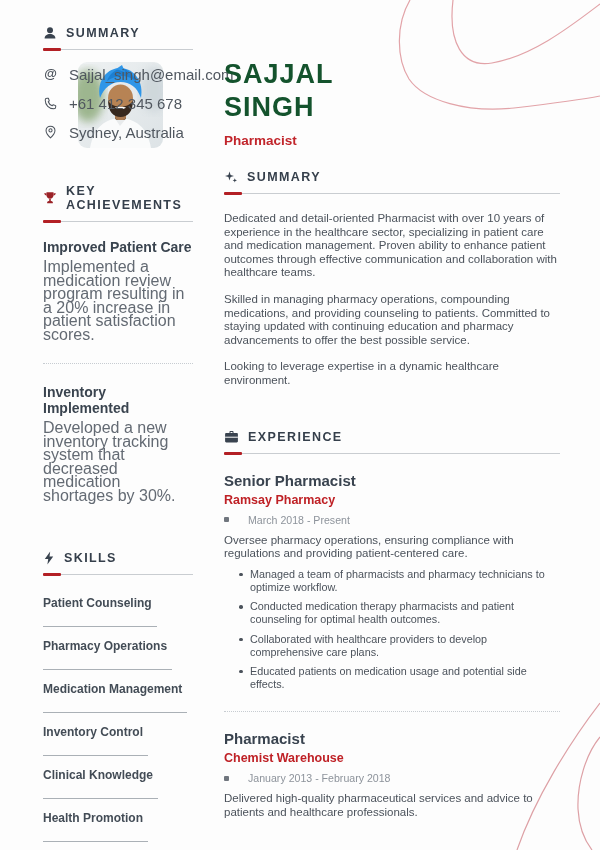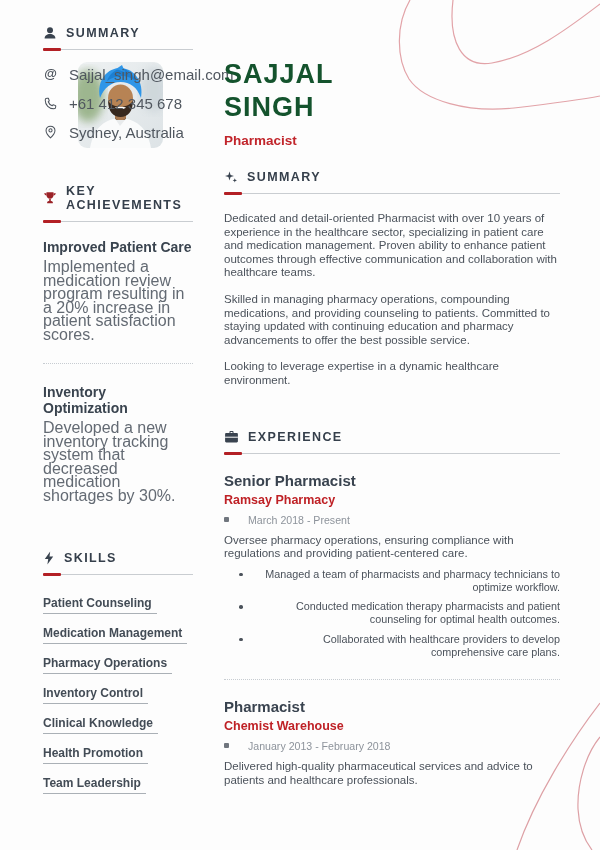--- a/index.html
+++ b/index.html
@@ -40,38 +40,38 @@
   .sec-achieve { margin-top:44px; }
   .ach-list { margin-top:16px; }
   .ach-title { font-size:14px; font-weight:bold; color:#3a444f; }
   .ach-text { margin-top:5px; font-size:16px; line-height:13.5px; color:#636a73; }
   .dotted-sep { border-top:1px dotted #c7ccd1; margin:22px 0 20px 0; }
 
   
   .sec-skills { margin-top:49px; }
   .skill-list { margin-top:17px; }
   .skill-item { margin-bottom:9px; }
-  .skill-item span { display:inline-block; font-size:12px; font-weight:bold; color:#434c56; padding:0 5px 3px 0; border-bottom:1px solid #aab0b6; }
+  .skill-item span { display:inline-block; font-size:12px; font-weight:bold; color:#434c56; padding:0 5px 16px 0; border-bottom:1px solid #aab0b6; }
 
   
   .sec-summary { margin-top:22px; }
   .sum-paras { margin-top:17px; }
   .sum-paras p { font-size:11.5px; line-height:13.6px; color:#4b525b; margin-bottom:13px; }
   .sum-paras p:last-child { margin-bottom:0; }
 
   
   .sec-exp { margin-top:42px; }
   .job { margin-top:17px; }
   .job-title { font-size:15px; font-weight:bold; color:#39434f; }
   .job-company { margin-top:4px; font-size:12.5px; font-weight:bold; color:#bf2126; }
   .job-dates { margin-top:7px; display:flex; align-items:center; gap:7px; }
   .job-dates .sq { width:5px; height:5px; background:#70767e; border-radius:1px; flex:0 0 auto; }
   .job-dates .txt { font-size:10.6px; color:#8d939b;margin-left:12px; }
   .job-desc { margin-top:8px; font-size:11.5px; line-height:13.6px; color:#4b525b; }
-  .job-bullets { margin-top:7px;text-align:right; }
+  .job-bullets { margin-top:7px; }
   .job-bullets li { list-style:none; position:relative; padding-left:26px; font-size:10.8px; line-height:13.2px; color:#4b525b; margin-bottom:6px; }
   .job-bullets li::before { content:""; position:absolute; left:15px; top:5px; width:3.5px; height:3.5px; border-radius:50%; background:#4b525b; }
 </style>
 </head>
 <body>
 
 <div class="page">
 
   <svg class="deco" width="600" height="850" viewBox="0 0 600 850">
     <path d="M453,0 C448,42 462,68 492,63 C534,56 576,22 600,4" stroke="#e2a3a8" stroke-width="1.2" fill="none"></path>
@@ -162,40 +162,40 @@
       </div>
       <div class="divider"></div>
 
       <div class="ach-list">
         <div>
           <div class="ach-title">Improved Patient Care</div>
           <div class="ach-text">Implemented a medication review program resulting in a 20% increase in patient satisfaction scores.</div>
         </div>
         <div class="dotted-sep"></div>
         <div>
-          <div class="ach-title">Inventory Optimization</div>
+          <div class="ach-title">Inventory Implemented</div>
           <div class="ach-text">Developed a new inventory tracking system that decreased medication shortages by 30%.</div>
         </div>
       </div>
     </div>
 
     <div class="sec-skills">
       <div class="sec-head">
         <span class="ic">
           <svg width="12" height="14" viewBox="0 0 12 14">
               <path d="M7.2,0.5 L1.8,8 L5.2,8 L4.4,13.5 L10.2,5.6 L6.5,5.6 Z" fill="currentColor"></path>
             </svg>
         </span>
         <span class="lbl">SKILLS</span>
       </div>
       <div class="divider"></div>
       <div class="skill-list">
         <div class="skill-item"><span>Patient Counseling</span></div>
+        <div class="skill-item"><span>Pharmacy Operations</span></div>
         <div class="skill-item"><span>Medication Management</span></div>
-        <div class="skill-item"><span>Pharmacy Operations</span></div>
         <div class="skill-item"><span>Inventory Control</span></div>
         <div class="skill-item"><span>Clinical Knowledge</span></div>
         <div class="skill-item"><span>Health Promotion</span></div>
         <div class="skill-item"><span>Team Leadership</span></div>
       </div>
     </div>
   </div>
 
   <div class="main">
 
@@ -242,20 +242,21 @@
         <div class="job-company">Ramsay Pharmacy</div>
         <div class="job-dates">
           <span class="sq"></span>
           <span class="txt">March 2018 - Present</span>
         </div>
         <div class="job-desc">Oversee pharmacy operations, ensuring compliance with regulations and providing patient-centered care.</div>
         <ul class="job-bullets">
           <li>Managed a team of pharmacists and pharmacy technicians to optimize workflow.</li>
           <li>Conducted medication therapy pharmacists and patient counseling for optimal health outcomes.</li>
           <li>Collaborated with healthcare providers to develop comprehensive care plans.</li>
+          <li>Educated patients on medication usage and potential side effects.</li>
         </ul>
       </div>
 
       <div class="dotted-sep" style="margin:20px 0 18px 0;"></div>
 
       <div class="job" style="margin-top:0;">
         <div class="job-title">Pharmacist</div>
         <div class="job-company">Chemist Warehouse</div>
         <div class="job-dates">
           <span class="sq"></span>

